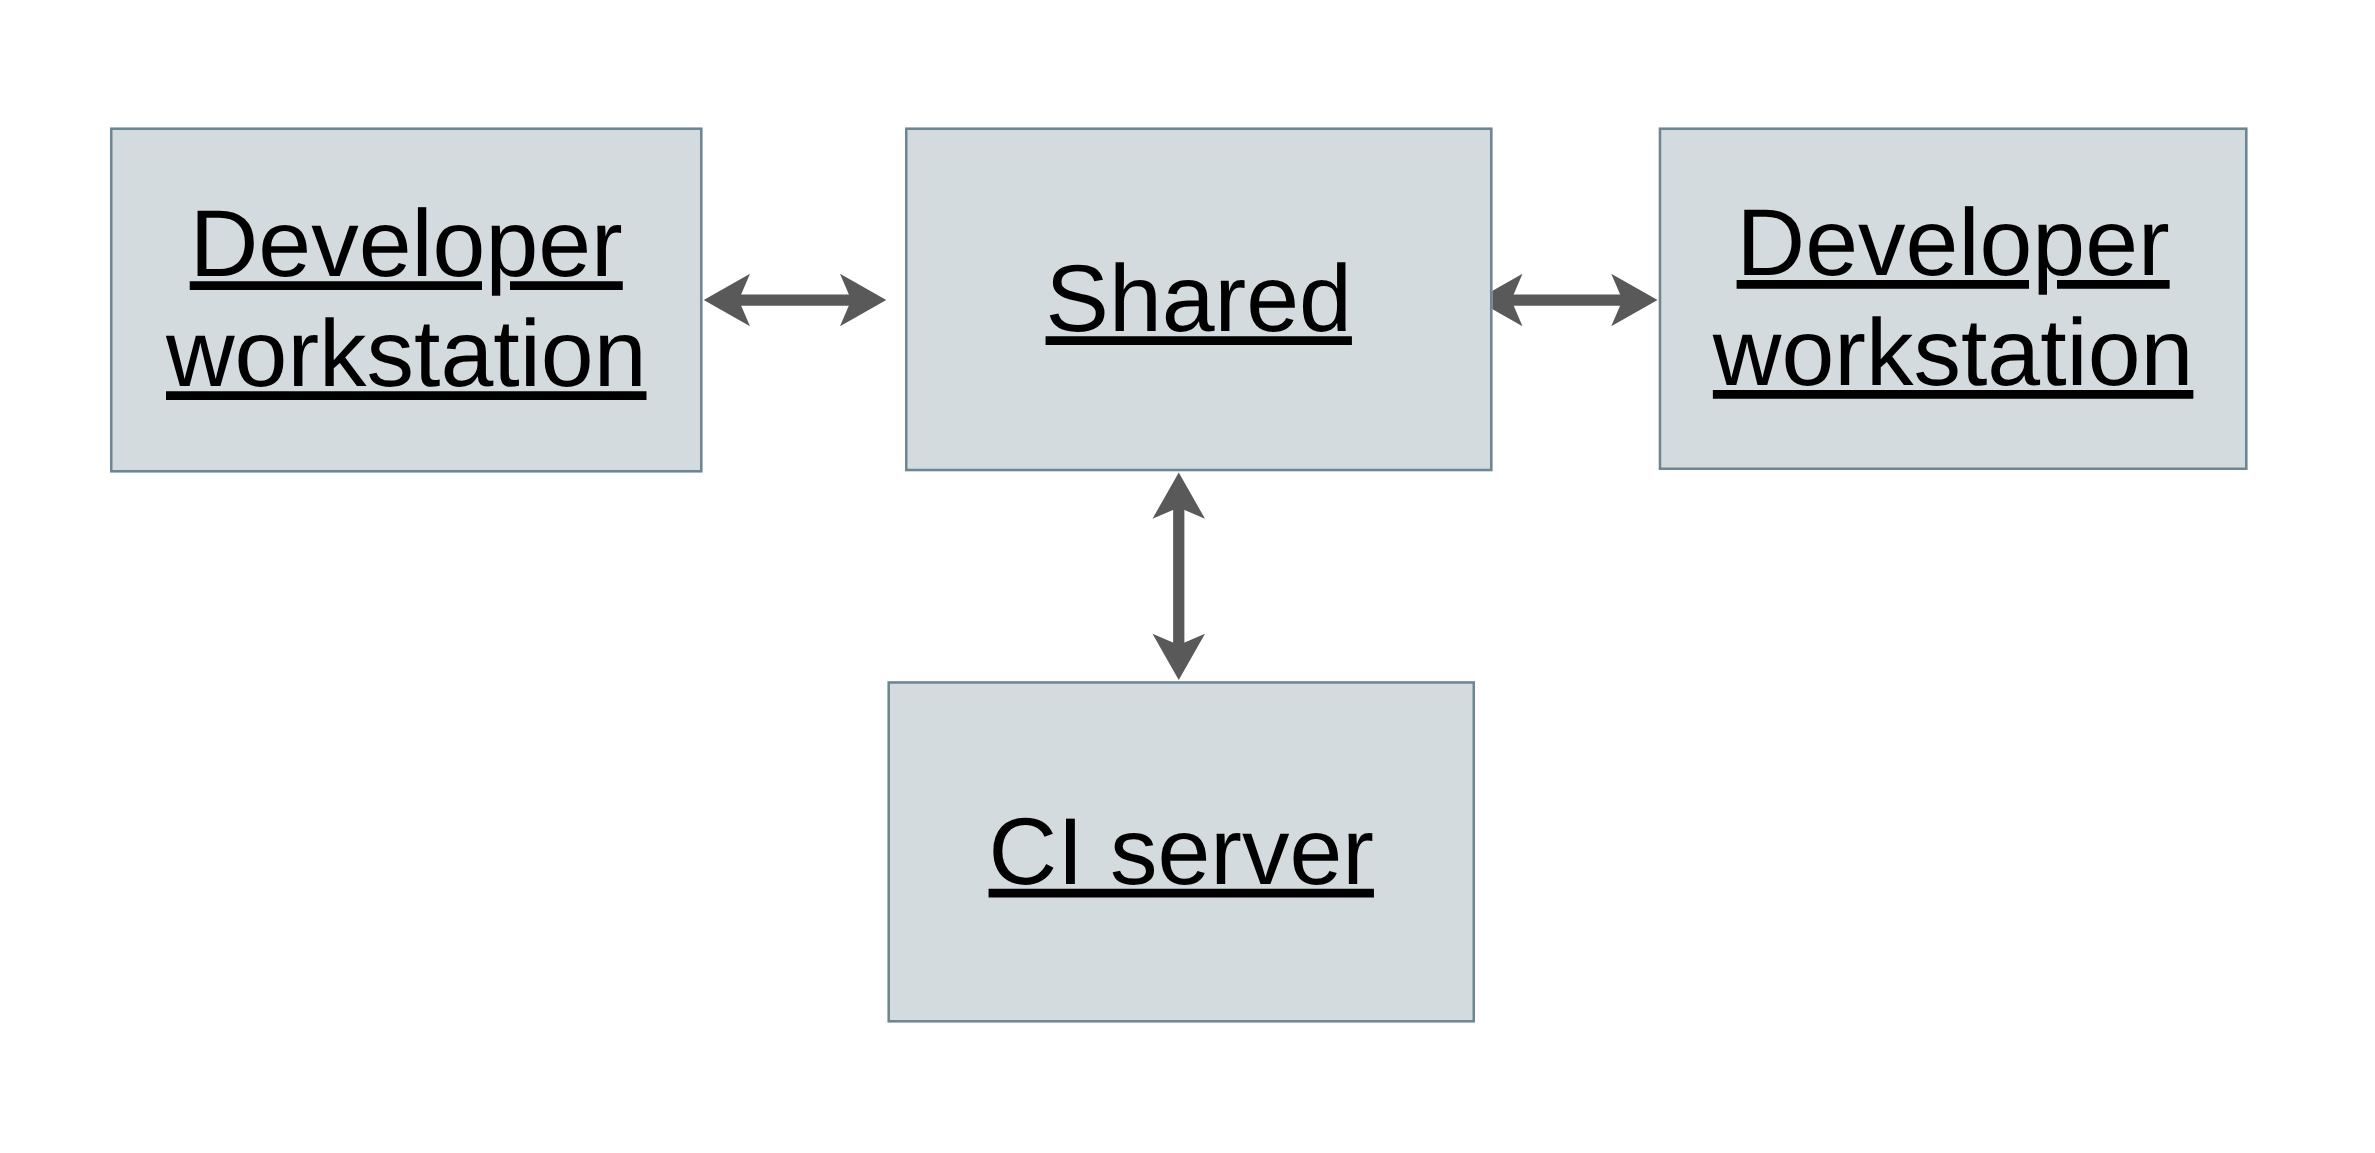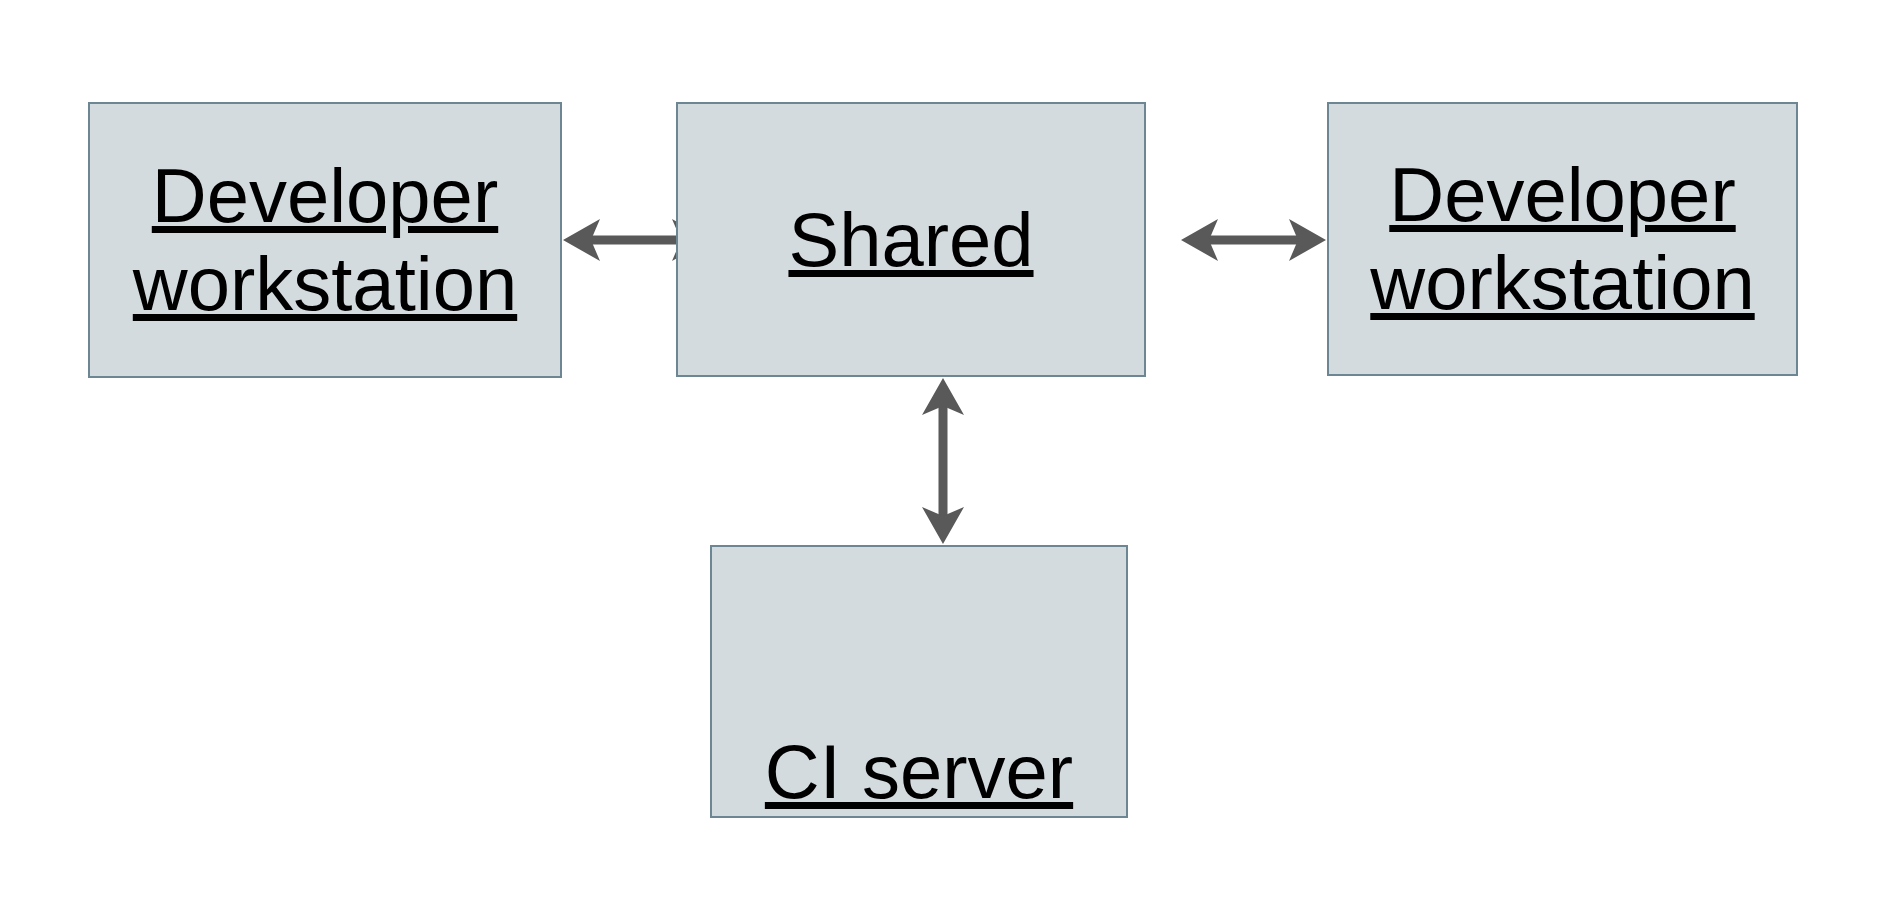--- a/index.html
+++ b/index.html
@@ -37,23 +37,23 @@
   .node .line {
     display: block;
     font-size: 76px;
     line-height: 88px;
     color: var(--color-text, #000000);
     letter-spacing: 0px;
     white-space: nowrap;
     text-decoration: underline;
   }
   #node-dev-left   { left: 88px;   top: 102px; width: 474px; height: 276px; }
-  #node-shared     { left: 676px;  top: 102px; width: 470px; height: 275px; }
+  #node-shared     { left: 724px;  top: 102px; width: 470px; height: 275px; }
   #node-dev-right  { left: 1327px; top: 102px; width: 471px; height: 274px; }
-  #node-ci         { left: 710px;  top: 545px; width: 418px; height: 273px; justify-content: flex-end; }
+  #node-ci         { left: 710px;  top: 545px; width: 470px; height: 273px; }
 </style>
 </head>
 <body>
 
 <div class="canvas">
 
   <svg class="edges" viewBox="0 0 1900 922" xmlns="http://www.w3.org/2000/svg">
 
     <g>
       <line x1="588" y1="240" x2="684" y2="240" stroke-width="9" stroke="#595959"></line>

